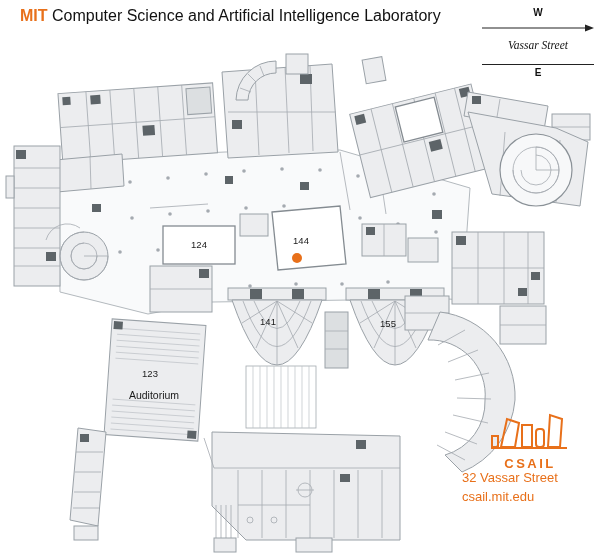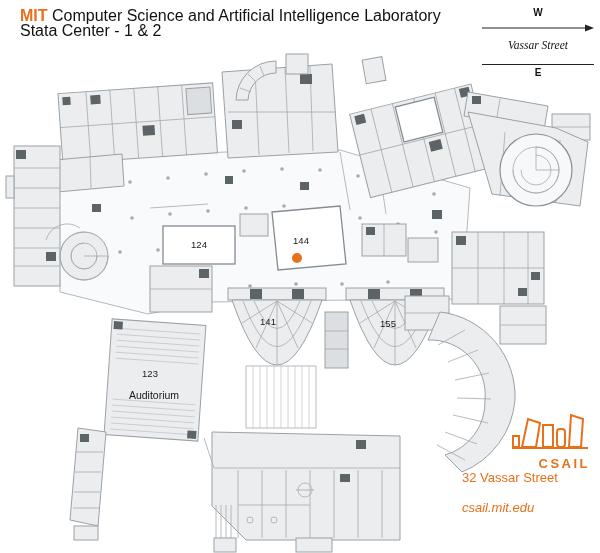--- a/index.html
+++ b/index.html
@@ -24,24 +24,24 @@
   .ph  { fill:#f9fafb; stroke:#b3b9be; stroke-width:1; }
   .pr  { fill:#ffffff; stroke:#848b91; stroke-width:1.3; }
   .pl  { fill:none; stroke:#a4aab0; stroke-width:0.8; }
   .pl2 { fill:none; stroke:#bcc1c6; stroke-width:0.7; }
   .pd  { fill:#5d6468; stroke:none; }
   .pdot{ fill:#a4aab0; stroke:none; }
   .plab { font-family:"Liberation Sans",sans-serif; font-size:9.5px; fill:#1a1a1a; }
   .plab2 { font-size:10.5px; }
   .marker { fill:var(--accent_orange); stroke:none; }
   
-  .logo { position:absolute; left:506px; top:408px; width:84px; text-align:right; }
+  .logo { position:absolute; left:488px; top:408px; width:84px; text-align:center; }
   .logo-word { color:var(--accent_orange); font-weight:bold; font-size:13px; letter-spacing:2.5px; margin-top:2px; }
   .footer-address { position:absolute; left:462px; top:471px; font-size:13px; color:var(--accent_orange); line-height:13.5px; }
-  .website { margin-top:16px; cursor:pointer;font-style:italic; }
+  .website { margin-top:5px; cursor:pointer; }
 </style>
 </head>
 <body>
 
 <div class="stage">
 
   <svg class="plan" width="600" height="553" viewBox="0 0 600 553">
 
     <g>
       <polygon class="ph" points="58,160 225,152 340,150 470,188 462,300 408,296 350,300 212,302 148,314 60,292"></polygon>
@@ -238,21 +238,20 @@
     <text class="plab" text-anchor="middle" x="388" y="327">155</text>
     <text class="plab" text-anchor="middle" x="150" y="377">123</text>
     <text class="plab plab2" text-anchor="middle" x="154" y="399">Auditorium</text>
   </svg>
 
   <div class="header">
     <div>
       <span class="mit">MIT</span>
       <span>Computer Science and Artificial Intelligence Laboratory</span>
     </div>
-    <div>Stata Center - 1 &amp; 2</div>
   </div>
 
   <div class="compass">
     <div class="dir">W</div>
     <svg width="112" height="10">
       <line x1="0" y1="5" x2="103" y2="5" stroke="#222" stroke-width="1.2"></line>
       <polygon points="103,1.5 112,5 103,8.5" fill="#222"></polygon>
     </svg>
     <div class="street-label">Vassar Street</div>
     <div class="compass-line"></div>

